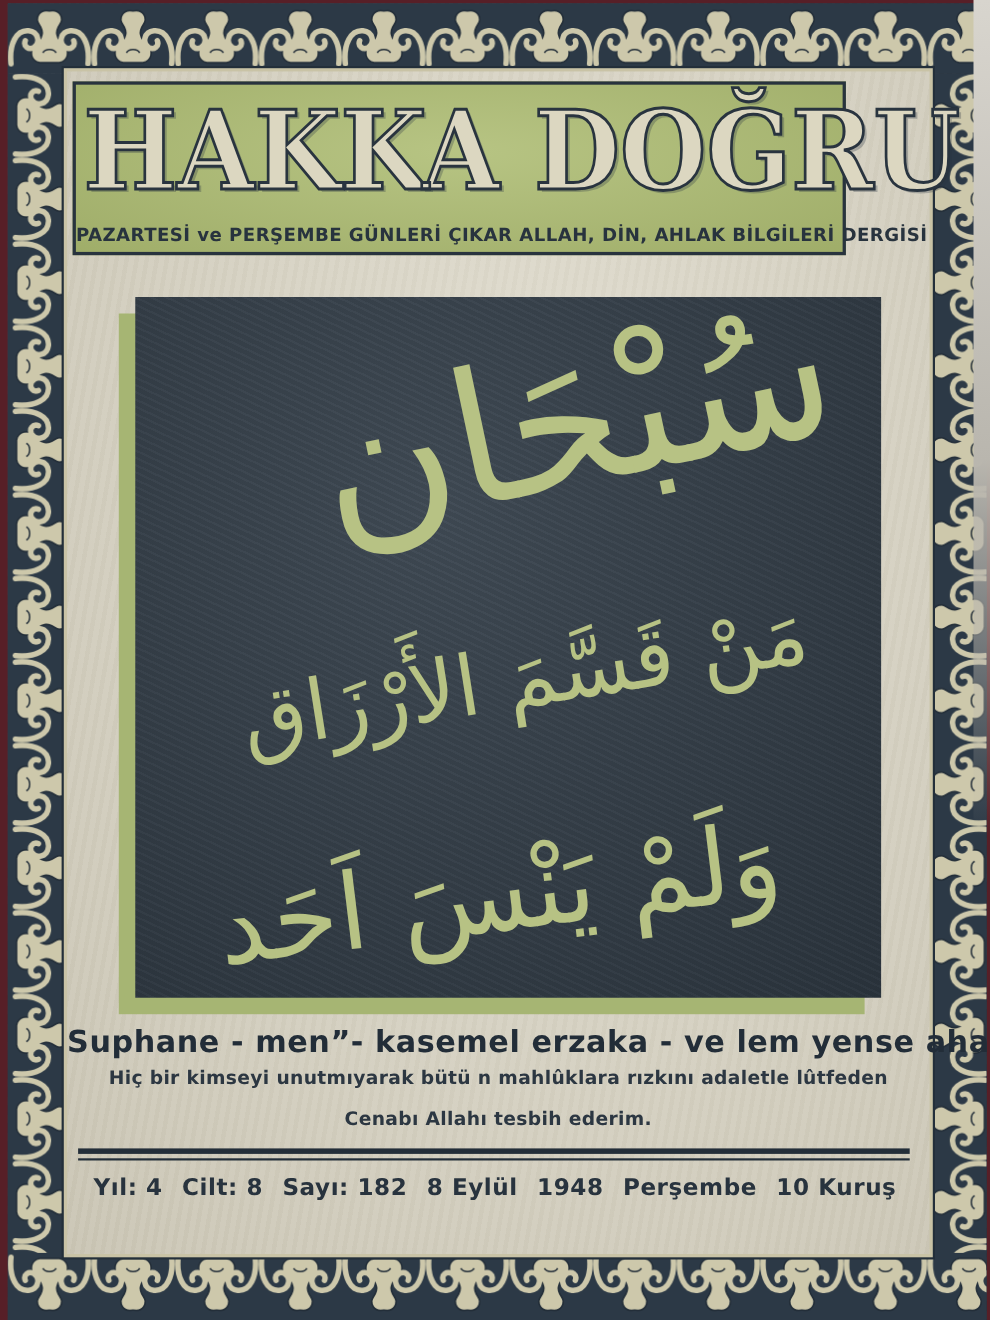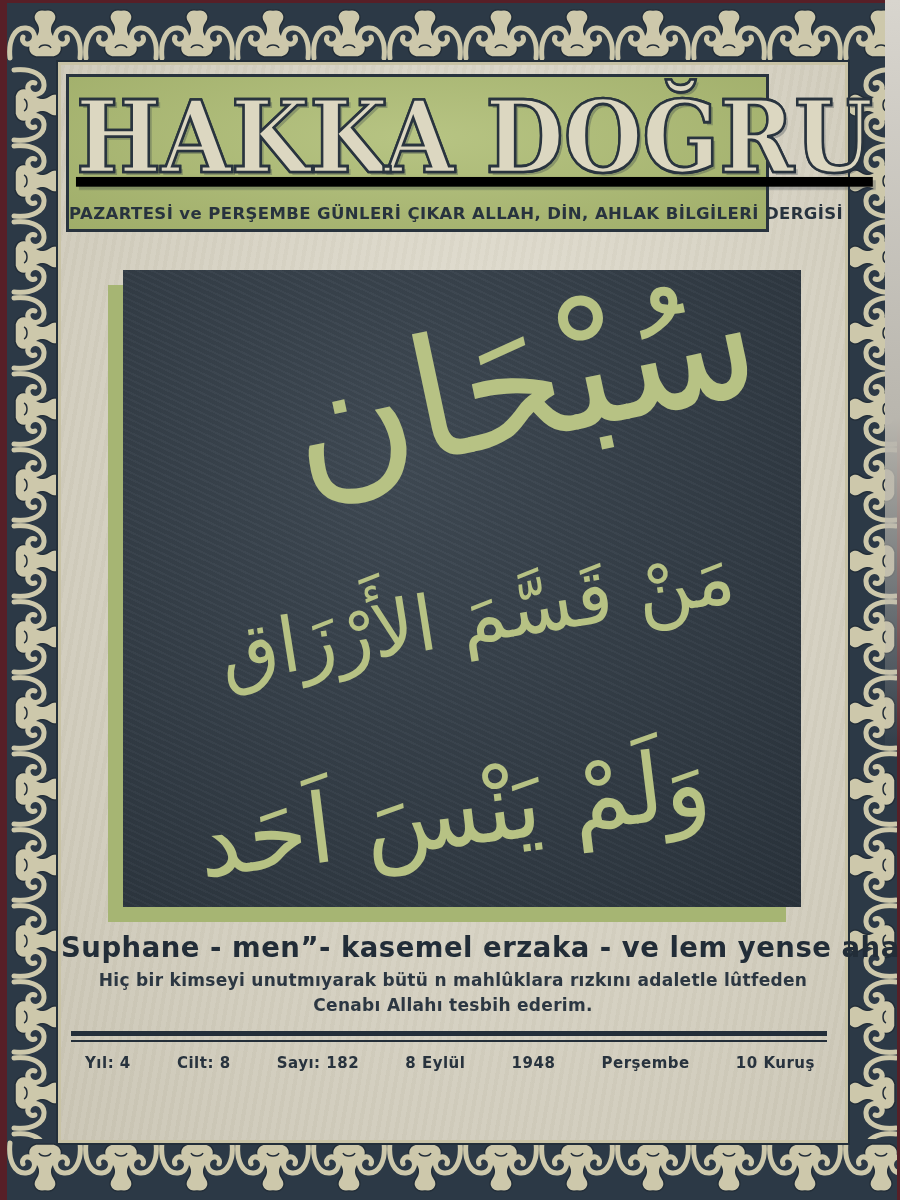--- a/index.html
+++ b/index.html
@@ -35,21 +35,20 @@
       repeating-linear-gradient(100deg, rgba(110,100,80,0.04) 0 4px, rgba(255,255,255,0.03) 4px 9px);
     box-shadow:0 0 0 3px #c9c3a6, 0 0 0 5px #232f3a;
   }
   
   .masthead{
     margin:9px 76px 0 5px;height:152px;position:relative;
     background:#adbc72;
     background-image:radial-gradient(ellipse at 50% 40%, rgba(255,255,255,0.12), rgba(0,0,0,0.08));
     border:3px solid #28333e;
     text-align:left;
-    text-decoration:underline;
   }
   .mag-title{
     margin-top:6px;
     font-family:"DejaVu Serif","Liberation Serif",serif;
     font-weight:bold;font-size:92px;line-height:100px;white-space:nowrap;
     color:#dcd7c1;
     -webkit-text-stroke:2.5px #29343f;
     text-shadow:3px 3px 0 rgba(41,52,63,0.28);
     letter-spacing:0px;
     transform:scale(0.98,1.08);transform-origin:center top;
@@ -79,30 +78,30 @@
   .arabic{line-height:1;font-family:"DejaVu Sans","Liberation Sans",sans-serif;}
   .arabic-1{font-size:168px;margin-top:28px;margin-left:120px;transform:rotate(-12deg);}
   .arabic-2{font-size:76px;margin-left:30px;transform:rotate(-9deg);}
   .arabic-3{font-size:96px;margin-bottom:46px;margin-right:18px;transform:rotate(-7deg);}
   
   .caption{margin-top:24px;text-align:center;color:#222d38;}
   .caption-title{
     font-size:27.5px;font-weight:bold;letter-spacing:0.5px;white-space:nowrap;
   }
   .caption-line{font-size:17px;font-weight:bold;color:#2c3742;margin-top:7px;letter-spacing:0.3px;}
-  .caption-line2{margin-top:5px;}
+  .caption-line2{margin-top:18px;}
   
   .rule{
     margin:16px 18px 0 10px;height:4px;
     border-top:5px solid #232e39;border-bottom:2px solid #232e39;
   }
   .issue-bar{
     display:flex;justify-content:space-between;align-items:baseline;
     margin:12px 30px 0 24px;
-    font-size:15px;font-weight:bold;color:#28333e;letter-spacing:0.5px;
+    font-size:21px;font-weight:bold;color:#28333e;letter-spacing:0.5px;
   }
 </style>
 </head>
 <body>
 
 <div class="frame">
 
   <svg class="strip strip-top" xmlns="http://www.w3.org/2000/svg" preserveAspectRatio="none">
     <defs>
       <pattern id="pat-top" width="76" height="62" patternUnits="userSpaceOnUse">

